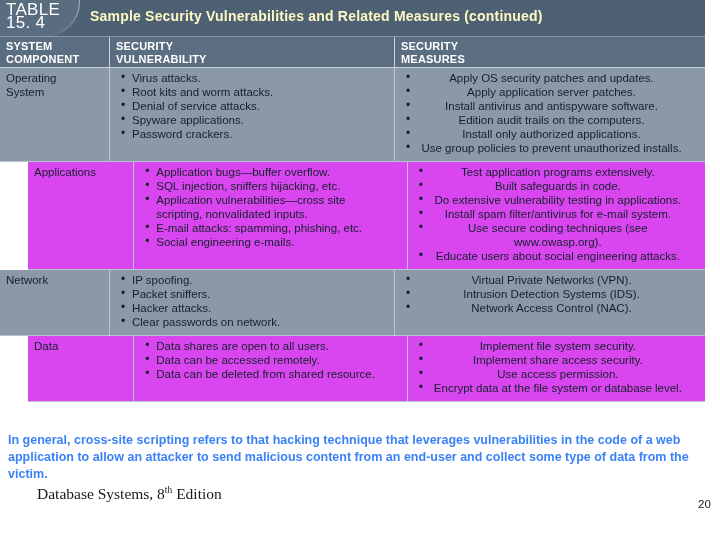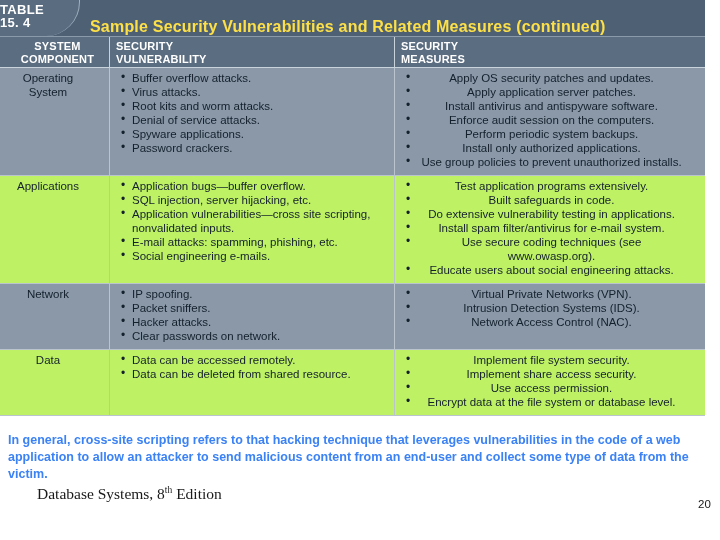--- a/index.html
+++ b/index.html
@@ -31,65 +31,66 @@
   .title-tab {
     position: absolute;
     left: 0;
     top: 0;
     width: 80px;
     height: 36px;
     background: #5a6c80;
     border-right: 1px solid #9fb0c0;
     border-bottom-right-radius: 34px;
     box-sizing: border-box;
-    padding: 3px 0 0 0;
+    padding: 3px 0 0 6px;
     color: #ffffff;
-    font-size: 13px;
-    font-weight: bold;
+    font-size: 17px;
+    font-weight: normal;
     letter-spacing: .3px;
     line-height: 13px;
   }
   .title-text {
     position: absolute;
     left: 90px;
-    top: 18px;
-    color: #fde047;
-    font-size: 16px;
+    top: 8px;
+    color: #fef9c3;
+    font-size: 14px;
     font-weight: bold;
     letter-spacing: .2px;
   }
 
   
   .col-head-row {
     display: flex;
     background: #5b6d80;
     border-bottom: 1px solid #c9d3dc;
     height: 30px;
   }
   .col-head {
     color: #ffffff;
     font-size: 11px;
     font-weight: bold;
     line-height: 12.5px;
     padding: 3px 0 0 6px;
     box-sizing: border-box;
     letter-spacing: .2px;
   }
-  .c1 { width: 110px; border-right: 1px solid #c9d3dc; text-align: center; }
+  .c1 { width: 110px; border-right: 1px solid #c9d3dc; }
   .c2 { width: 285px; border-right: 1px solid #c9d3dc; }
   .c3 { width: 310px; }
 
   
   .data-row {
     display: flex;
     border-bottom: 1px solid #b9c4cf;
     background: #8a98a8;
   }
   .data-row.alt {
-    background: #bef264;
+    background: #d946ef;
+    margin-left: 28px;
   }
   .cell {
     box-sizing: border-box;
     padding: 4px 19px 5px 6px;
     color: #14202c;
     font-size: 11.5px;
     line-height: 13.5px;
   }
   .cell.c1 { width: 110px; border-right: 1px solid #b9c4cf; }
   .cell.c2 { width: 285px; border-right: 1px solid #b9c4cf; }
@@ -173,49 +174,47 @@
     </div>
   </div>
 
   <div class="data-row">
     <div class="cell c1">
       <span>Operating</span><br>
       <span>System</span>
     </div>
     <div class="cell c2">
       <ul>
-        <li>Buffer overflow attacks.</li>
         <li>Virus attacks.</li>
         <li>Root kits and worm attacks.</li>
         <li>Denial of service attacks.</li>
         <li>Spyware applications.</li>
         <li>Password crackers.</li>
       </ul>
     </div>
     <div class="cell c3">
       <ul>
         <li>Apply OS security patches and updates.</li>
         <li>Apply application server patches.</li>
         <li>Install antivirus and antispyware software.</li>
-        <li>Enforce audit session on the computers.</li>
-        <li>Perform periodic system backups.</li>
+        <li>Edition audit trails on the computers.</li>
         <li>Install only authorized applications.</li>
         <li>Use group policies to prevent unauthorized installs.</li>
       </ul>
     </div>
   </div>
 
   <div class="data-row alt">
     <div class="cell c1">
       <span>Applications</span>
     </div>
     <div class="cell c2">
       <ul>
         <li>Application bugs—buffer overflow.</li>
-        <li>SQL injection, server hijacking, etc.</li>
+        <li>SQL injection, sniffers hijacking, etc.</li>
         <li>Application vulnerabilities—cross site scripting, nonvalidated inputs.</li>
         <li>E-mail attacks: spamming, phishing, etc.</li>
         <li>Social engineering e-mails.</li>
       </ul>
     </div>
     <div class="cell c3">
       <ul>
         <li>Test application programs extensively.</li>
         <li>Built safeguards in code.</li>
         <li>Do extensive vulnerability testing in applications.</li>
@@ -246,20 +245,21 @@
       </ul>
     </div>
   </div>
 
   <div class="data-row alt">
     <div class="cell c1">
       <span>Data</span>
     </div>
     <div class="cell c2">
       <ul>
+        <li>Data shares are open to all users.</li>
         <li>Data can be accessed remotely.</li>
         <li>Data can be deleted from shared resource.</li>
       </ul>
     </div>
     <div class="cell c3">
       <ul>
         <li>Implement file system security.</li>
         <li>Implement share access security.</li>
         <li>Use access permission.</li>
         <li>Encrypt data at the file system or database level.</li>

